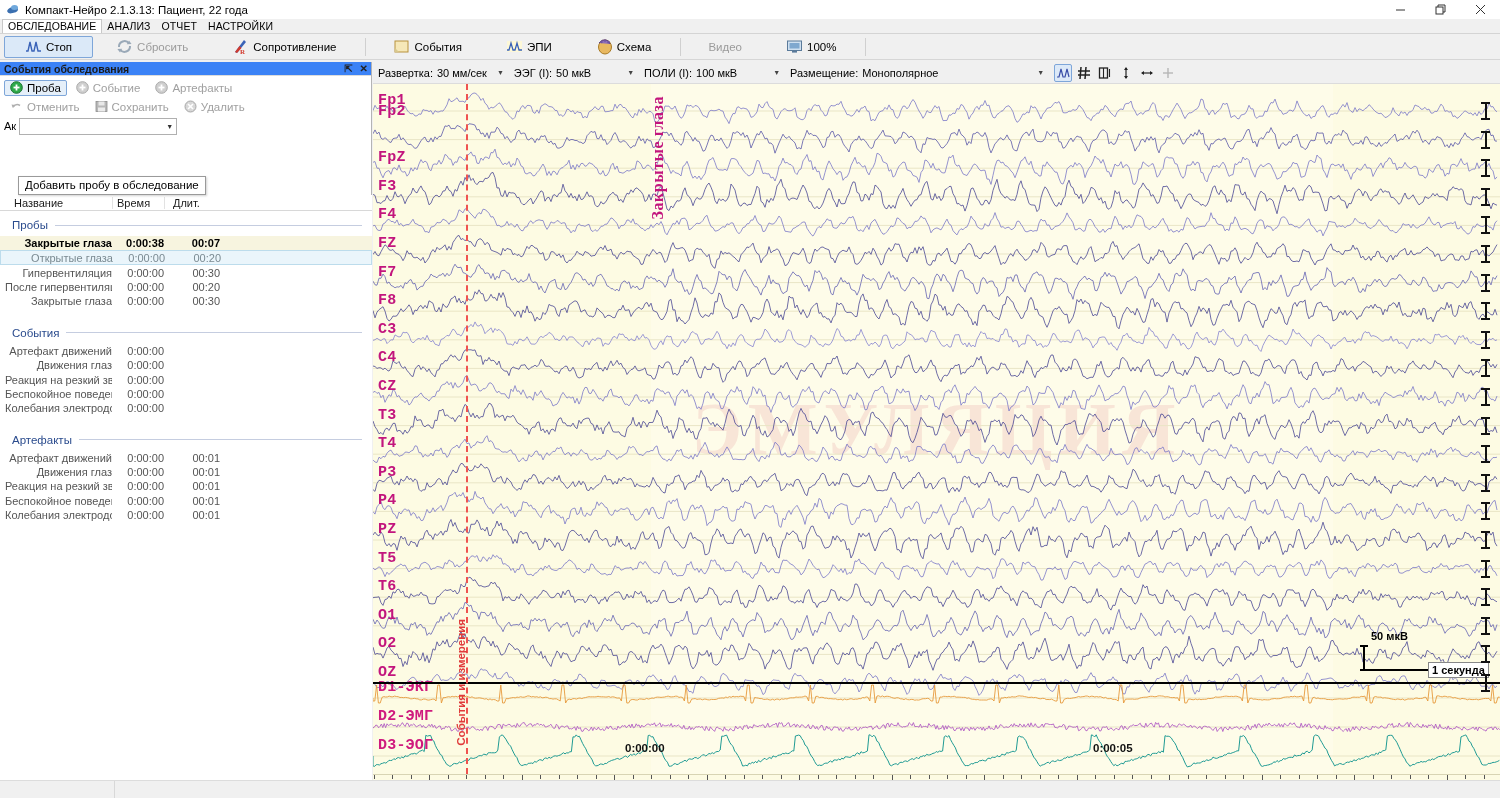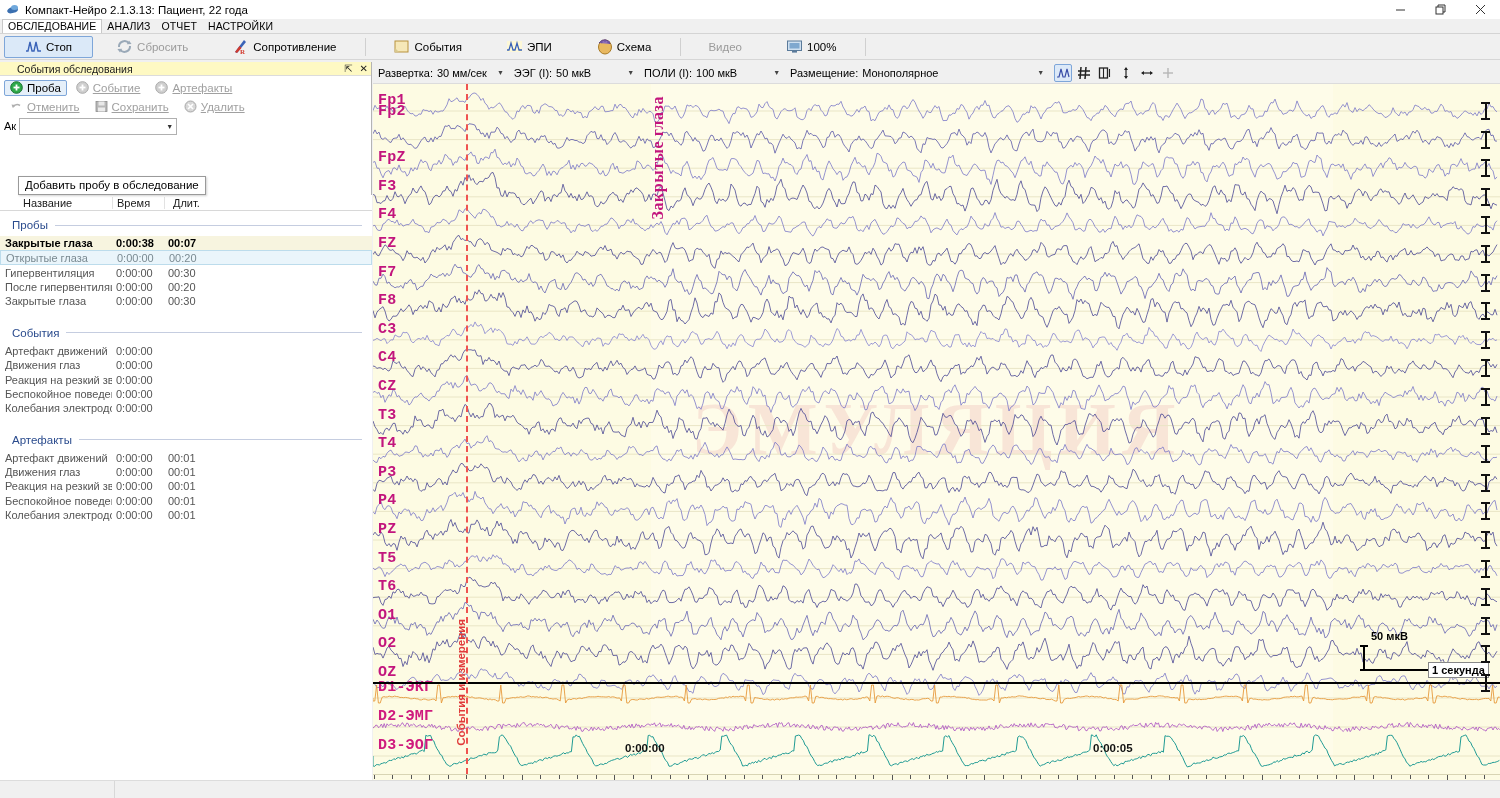--- a/index.html
+++ b/index.html
@@ -72,39 +72,39 @@
   .tb-btn.disabled { color:#9b9b9b; }
   .tb-sep { width:1px; height:18px; background:#d0d0d0; margin:0 6px; }
   .tb-ico { width:17px; height:17px; margin-right:4px; position:relative; flex:none; }
 
   
   .dock {
     position:absolute; left:0; top:62px; width:372px; height:736px;
     background:#ffffff; border-right:1px solid #b4b4b4;
   }
   .dock-caption {
-    height:14px; background:#fef9c3; border-bottom:1px solid #dcdcdc;
-    display:flex; align-items:center; font-size:10.5px; padding-left:17px;
-    position:relative; color:#1a1a1a;
+    height:14px; background:#3b82f6; border-bottom:1px solid #dcdcdc;
+    display:flex; align-items:center; font-size:10.5px; padding-left:4px;
+    position:relative; color:#1a1a1a;font-weight:bold;
   }
   .dock-caption .cap-btns {
     position:absolute; right:3px; top:0; height:14px; display:flex; align-items:center; gap:7px;
   }
   .dock-caption .cap-btns span { font-size:10px; color:#222; line-height:10px; }
 
   .dock-tb {
     padding:3px 4px 0 4px; background:#fff;
   }
   .dock-tb-row { display:flex; align-items:center; height:17px; margin-bottom:2px; }
   .dtb-btn {
     display:flex; align-items:center; height:16px; padding:0 5px; margin-right:3px;
     font-size:11.5px; border:1px solid transparent; border-radius:2px; white-space:nowrap;
   }
   .dtb-btn.pressed { border:1px solid #7ea6d9; background:#e5eff9; }
-  .dtb-btn.disabled { color:#a0a0a0;text-decoration:underline; }
+  .dtb-btn.disabled { color:#a0a0a0; }
   .dtb-ico { width:13px; height:13px; margin-right:4px; flex:none; position:relative; }
 
   .combo-row { display:flex; align-items:center; height:18px; margin-top:1px; position:relative; }
   .combo-label { font-size:11px; margin-right:3px; }
   .combo {
     width:158px; height:17px; border:1px solid #b0b0b0; background:#fff;
     display:flex; align-items:center; justify-content:flex-end; padding-right:3px;
   }
   .combo .arrow { font-size:7px; color:#333; }
 
@@ -113,26 +113,26 @@
     border:1px solid #9a9a9a; padding:2px 6px 3px 6px; font-size:11.5px;
     box-shadow:1px 1px 2px rgba(0,0,0,.18); z-index:30; white-space:nowrap;
   }
 
   
   .list-wrap { position:absolute; left:0; top:69px; width:372px; height:667px; background:#fff; }
   .list-head {
     display:flex; height:16px; border-bottom:1px solid #d8d8d8; background:#fff;
     font-size:11px; color:#1a1a1a; align-items:center;
   }
-  .lh-name { width:112px; padding-left:23px; }
+  .lh-name { width:112px; padding-left:14px; }
   .lh-time { width:52px; border-left:1px solid #e2e2e2; padding-left:4px; }
   .lh-dur  { width:56px; border-left:1px solid #e2e2e2; padding-left:8px; }
   .lh-rest { flex:1; border-left:1px solid #e2e2e2; }
 
-  .grp { margin-top:10px; }
+  .grp { margin-top:10px;text-align:right; }
   .grp-title {
     display:flex; align-items:center; color:#2a4b8d; font-size:11.5px;
     padding-left:12px; font-weight:normal;
   }
   .grp-title .rule { flex:1; height:1px; background:#c5cde0; margin-left:7px; margin-right:10px; }
 
   .row { display:flex; height:14.4px; align-items:center; font-size:11px; color:#555; }
   .row .c-name { width:112px; padding-left:5px; white-space:nowrap; overflow:hidden; }
   .row .c-time { width:52px; padding-left:4px; }
   .row .c-dur  { width:56px; padding-left:4px; }

